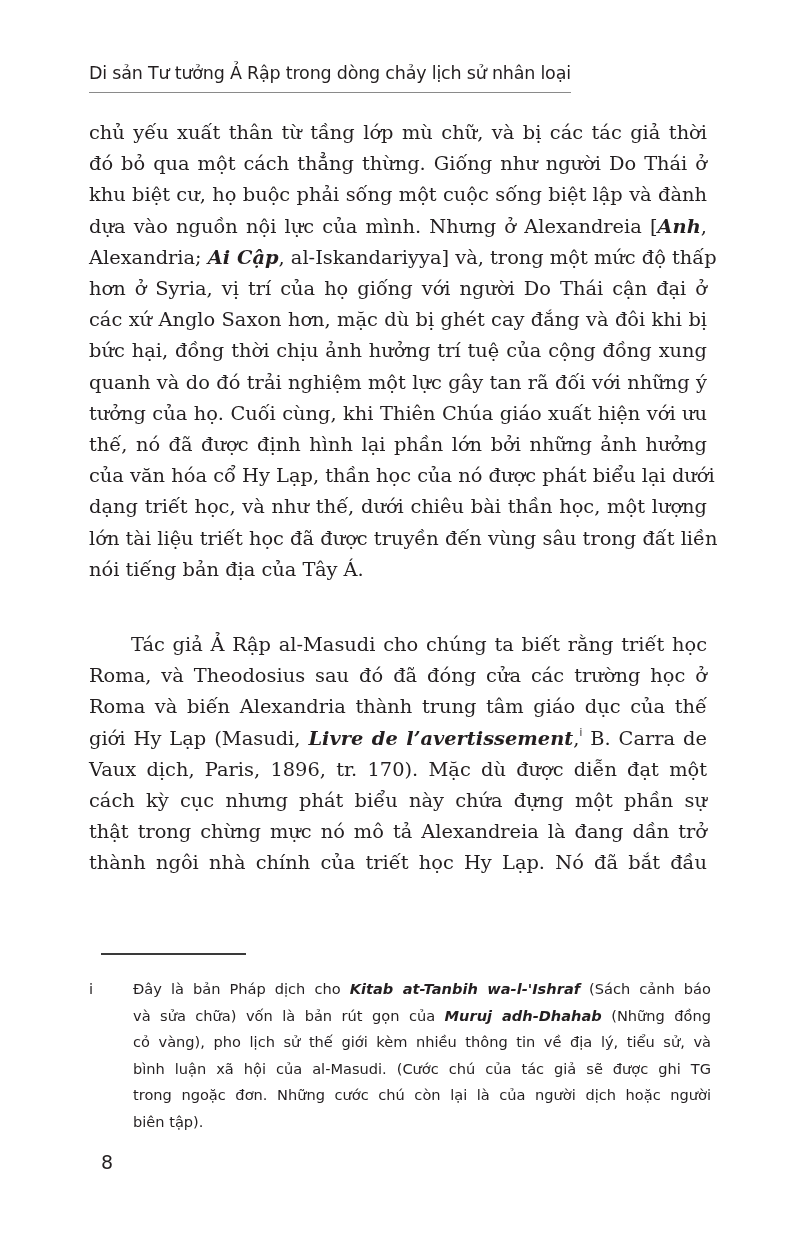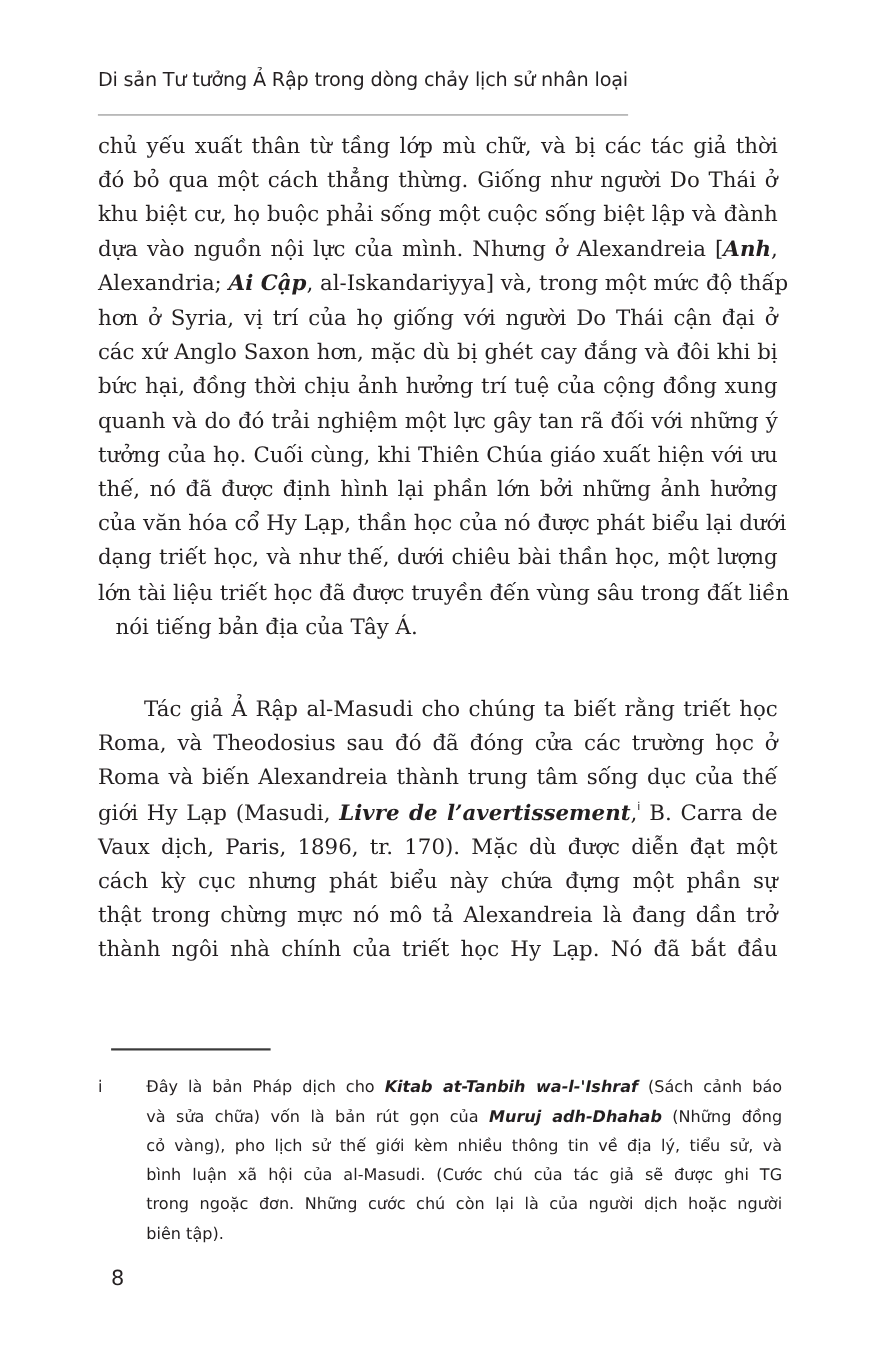--- a/index.html
+++ b/index.html
@@ -16,21 +16,21 @@
     }
     .running-head {
       position: absolute;
       left: 89px;
       top: 62px;
       font-family: "DejaVu Sans", sans-serif;
       font-size: 17.5px;
       letter-spacing: -0.2px;
       color: #231f20;
       line-height: 22px;
-      padding-bottom: 20px;
+      padding-bottom: 8px;
       border-bottom: 1px solid #8a8a8a;
       white-space: nowrap;
     }
     .body-text {
       position: absolute;
       left: 89px;
       top: 117px;
       width: 618px;
       font-family: "DejaVu Serif", serif;
       font-size: 19.4px;
@@ -38,21 +38,20 @@
       color: #231f20;
     }
     .line {
       display: block;
       text-align: justify;
       text-align-last: justify;
       white-space: nowrap;
     }
     .line.last {
       text-align-last: left;
-      margin-left: 16px;
     }
     .para-gap {
       height: 16px;
     }
     .indent {
       padding-left: 42px;
       margin-top: 28px;
     }
     em { font-style: italic; font-weight: bold; }
     sup.fn-ref {
@@ -126,21 +125,21 @@
       <span class="line"><span>thế, nó đã được định hình lại phần lớn bởi những ảnh hưởng</span></span>
       <span class="line"><span>của văn hóa cổ Hy Lạp, thần học của nó được phát biểu lại dưới</span></span>
       <span class="line"><span>dạng triết học, và như thế, dưới chiêu bài thần học, một lượng</span></span>
       <span class="line"><span>lớn tài liệu triết học đã được truyền đến vùng sâu trong đất liền</span></span>
       <span class="line last"><span>nói tiếng bản địa của Tây Á.</span></span>
     </div>
     <div class="para-gap"></div>
     <div class="paragraph">
       <span class="line indent"><span>Tác giả Ả Rập al-Masudi cho chúng ta biết rằng triết học</span></span>
       <span class="line"><span>Roma, và Theodosius sau đó đã đóng cửa các trường học ở</span></span>
-      <span class="line"><span>Roma và biến Alexandreia thành trung tâm sống dục của thế</span></span>
+      <span class="line"><span>Roma và biến Alexandria thành trung tâm giáo dục của thế</span></span>
       <span class="line"><span>giới Hy Lạp (Masudi, </span><em>Livre de l’avertissement</em><span>,</span><sup class="fn-ref">i</sup><span> B. Carra de</span></span>
       <span class="line"><span>Vaux dịch, Paris, 1896, tr. 170). Mặc dù được diễn đạt một</span></span>
       <span class="line"><span>cách kỳ cục nhưng phát biểu này chứa đựng một phần sự</span></span>
       <span class="line"><span>thật trong chừng mực nó mô tả Alexandreia là đang dần trở</span></span>
       <span class="line"><span>thành ngôi nhà chính của triết học Hy Lạp. Nó đã bắt đầu</span></span>
     </div>
   </div>
 
 <div class="fn-rule"></div>
 

